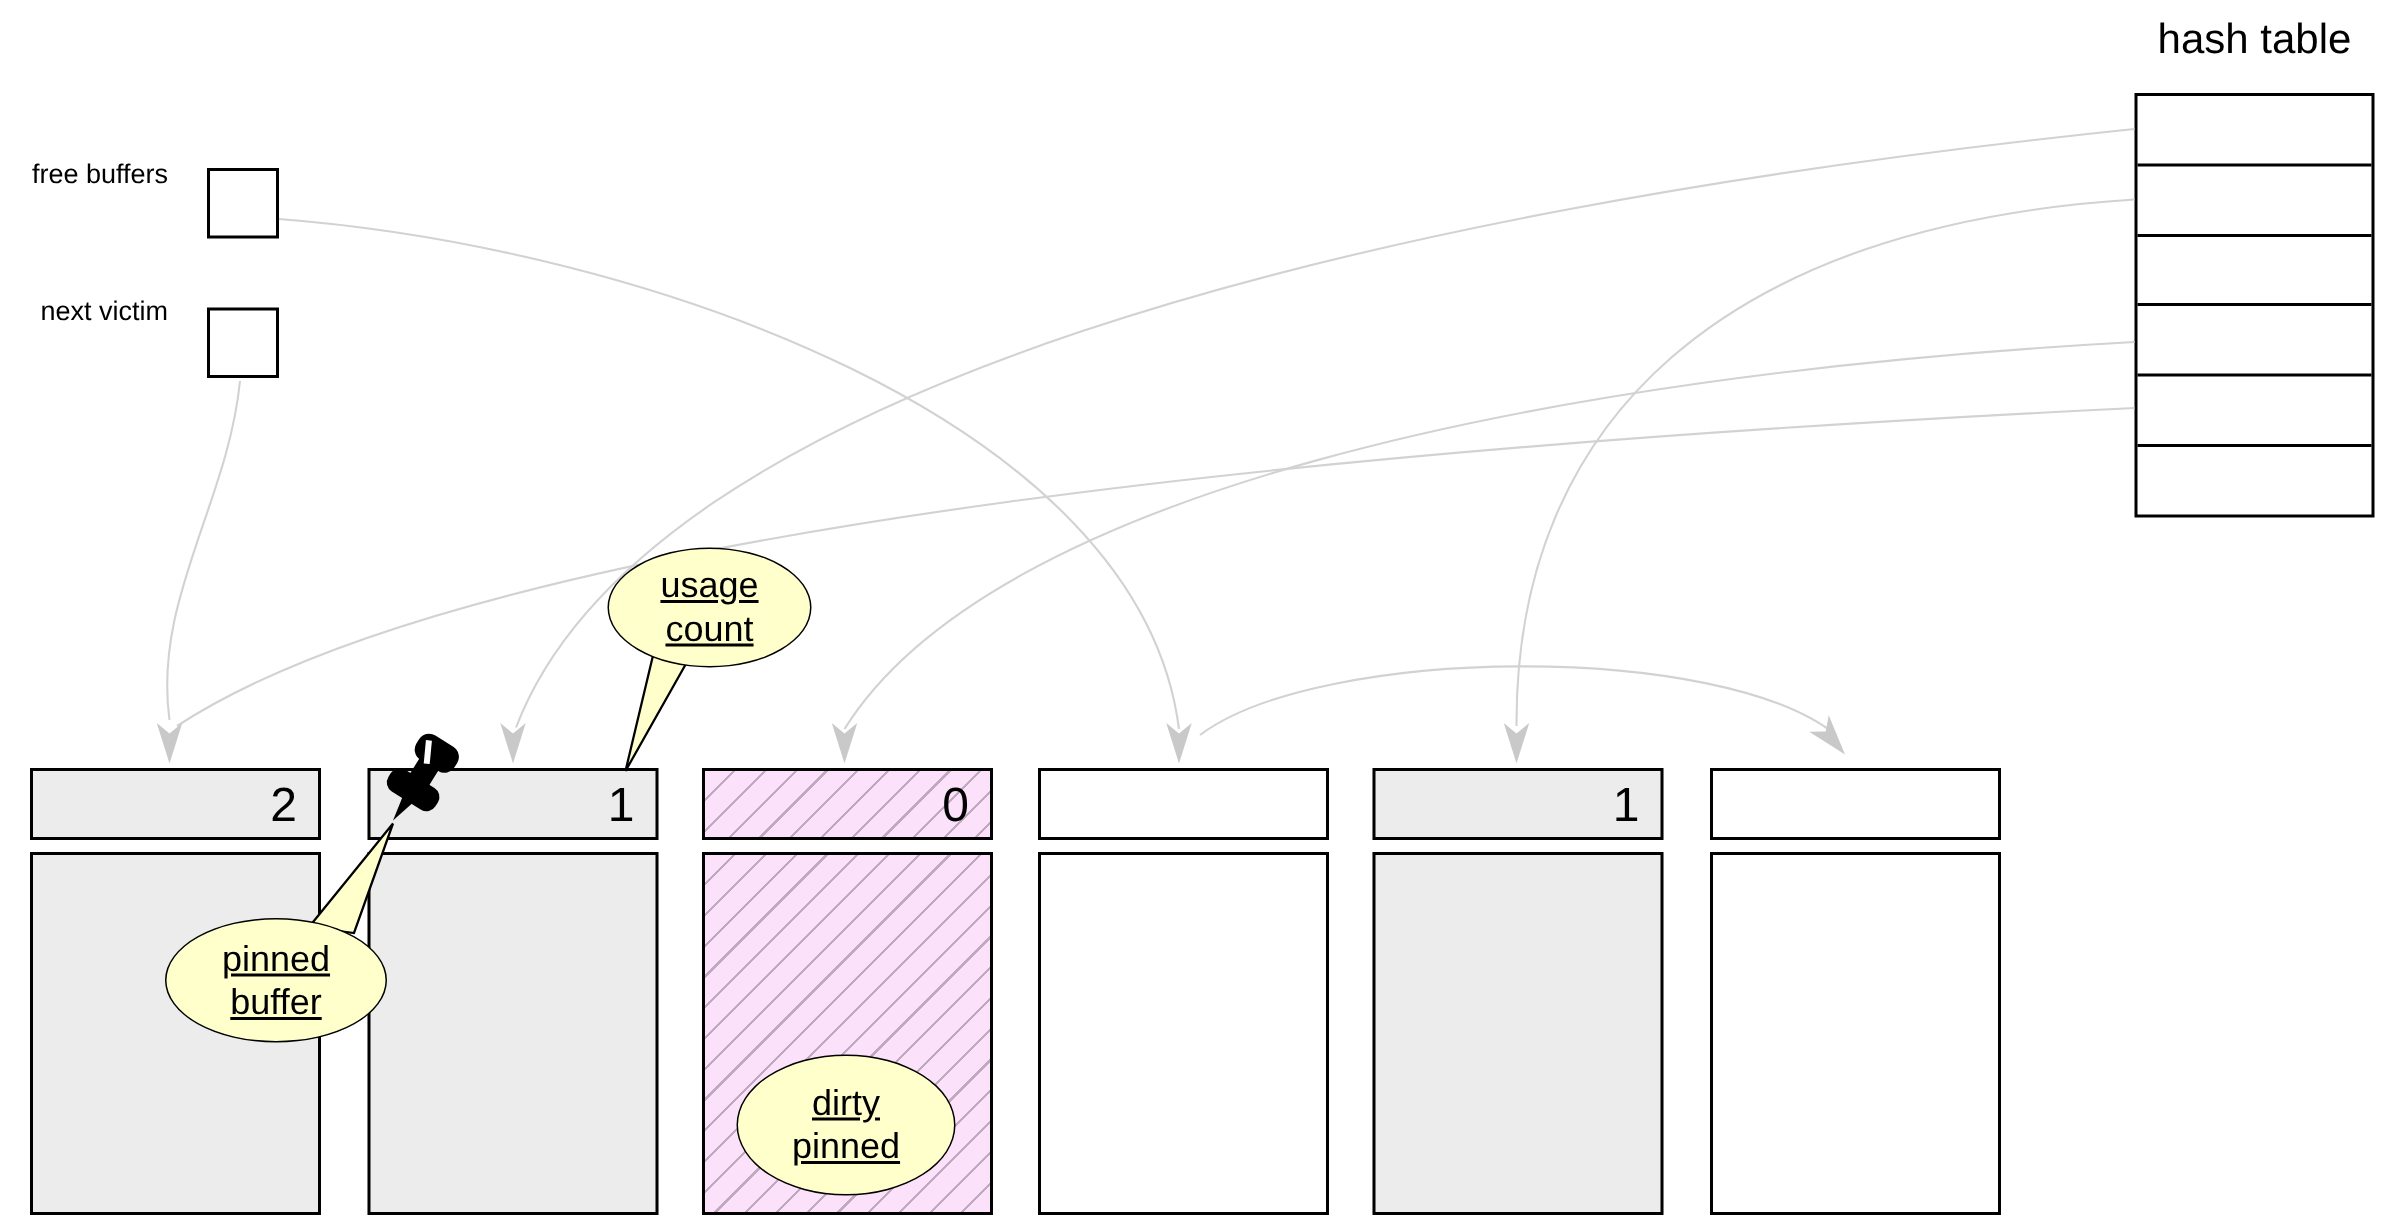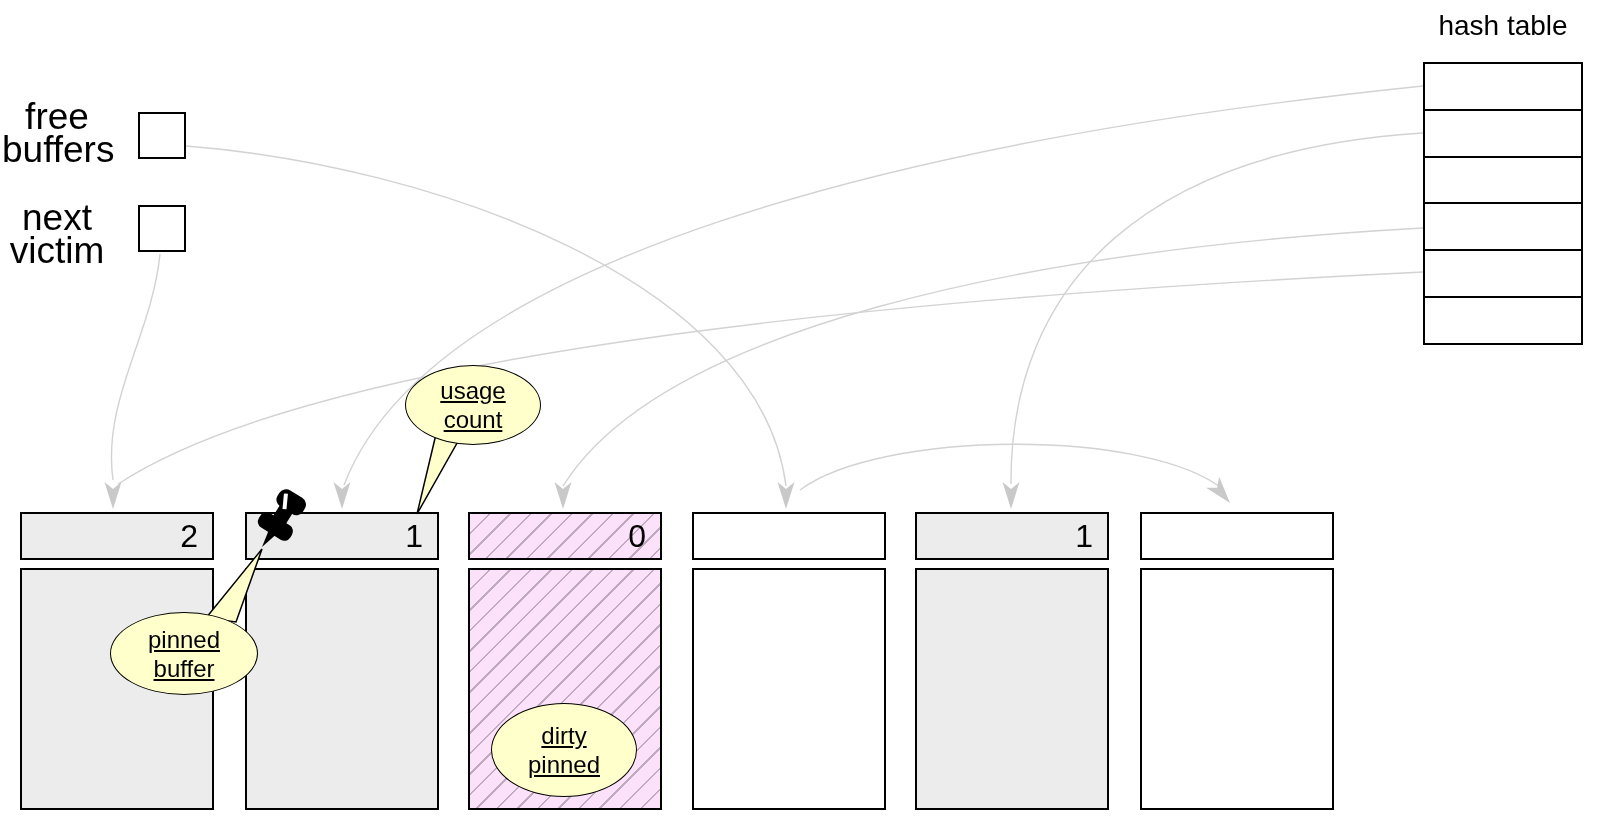--- a/index.html
+++ b/index.html
@@ -3,22 +3,22 @@
 <meta charset="utf-8">
 <style>
   :root{
     --buffer_fill:#ececec; --free_fill:#ffffff; --dirty_fill:#fce1fb; --dirty_hatch:#bfaabf;
     --callout_fill:#ffffcc; --curve:#d2d2d2; --arrow:#c9c9c9; --border:#000000; --pin:#000000;
   }
   html,body{margin:0;padding:0;background:#fff;}
   body{width:1600px;height:817px;position:relative;overflow:hidden;
        font-family:"Liberation Sans","DejaVu Sans",sans-serif;color:#000;}
   
-  .ptr-label{position:absolute;left:2px;width:110px;text-align:center;
-             font-size:37px;line-height:33px;}
+  .ptr-label{position:absolute;left:2px;width:110px;text-align:right;
+             font-size:18px;line-height:33px;}
   .ptr-box{position:absolute;width:48px;height:47px;background:#fff;
            border:2px solid var(--border);box-sizing:border-box;}
   
   .hash-title{position:absolute;left:1403px;top:10px;width:200px;text-align:center;
               font-size:28px;}
   .hash-table{position:absolute;left:1423px;top:62px;width:160px;height:283px;
               border:2px solid var(--border);box-sizing:border-box;background:#fff;
               display:flex;flex-direction:column;}
   .hash-row{flex:1;}
   .hash-row + .hash-row{border-top:2px solid var(--border);}
@@ -49,21 +49,21 @@
   .callout .txt{width:95px;}
 </style>
 </head>
 <body>
 
 <div class="hash-title">hash table</div>
 
 <div class="ptr-label" style="top:100px;">free buffers</div>
 <div class="ptr-box" style="left:138px;top:112px;"></div>
 
-<div class="ptr-label" style="top:201px;">next victim</div>
+<div class="ptr-label" style="top:191px;">next victim</div>
 <div class="ptr-box" style="left:138px;top:205px;"></div>
 
 <div class="hash-table">
   <div class="hash-row"></div>
   <div class="hash-row"></div>
   <div class="hash-row"></div>
   <div class="hash-row"></div>
   <div class="hash-row"></div>
   <div class="hash-row"></div>
 </div>

